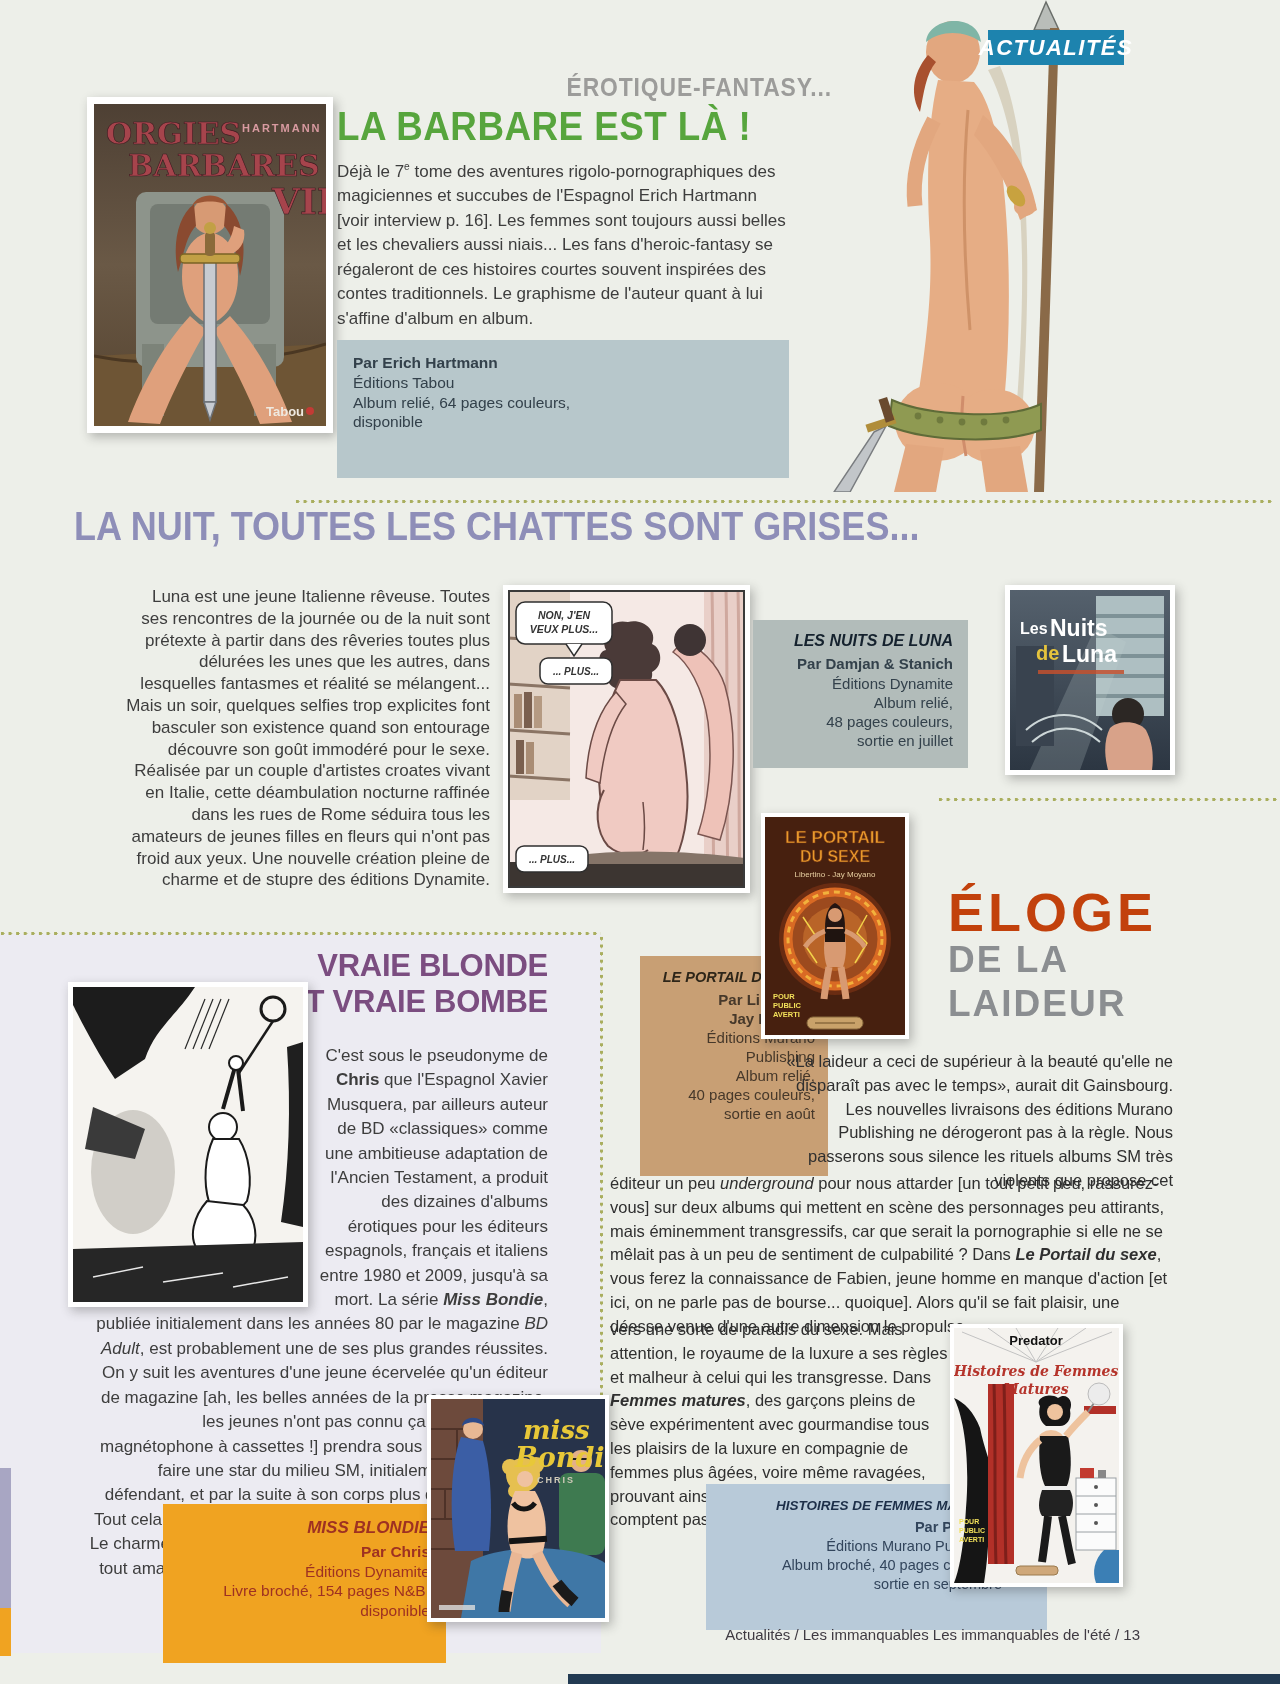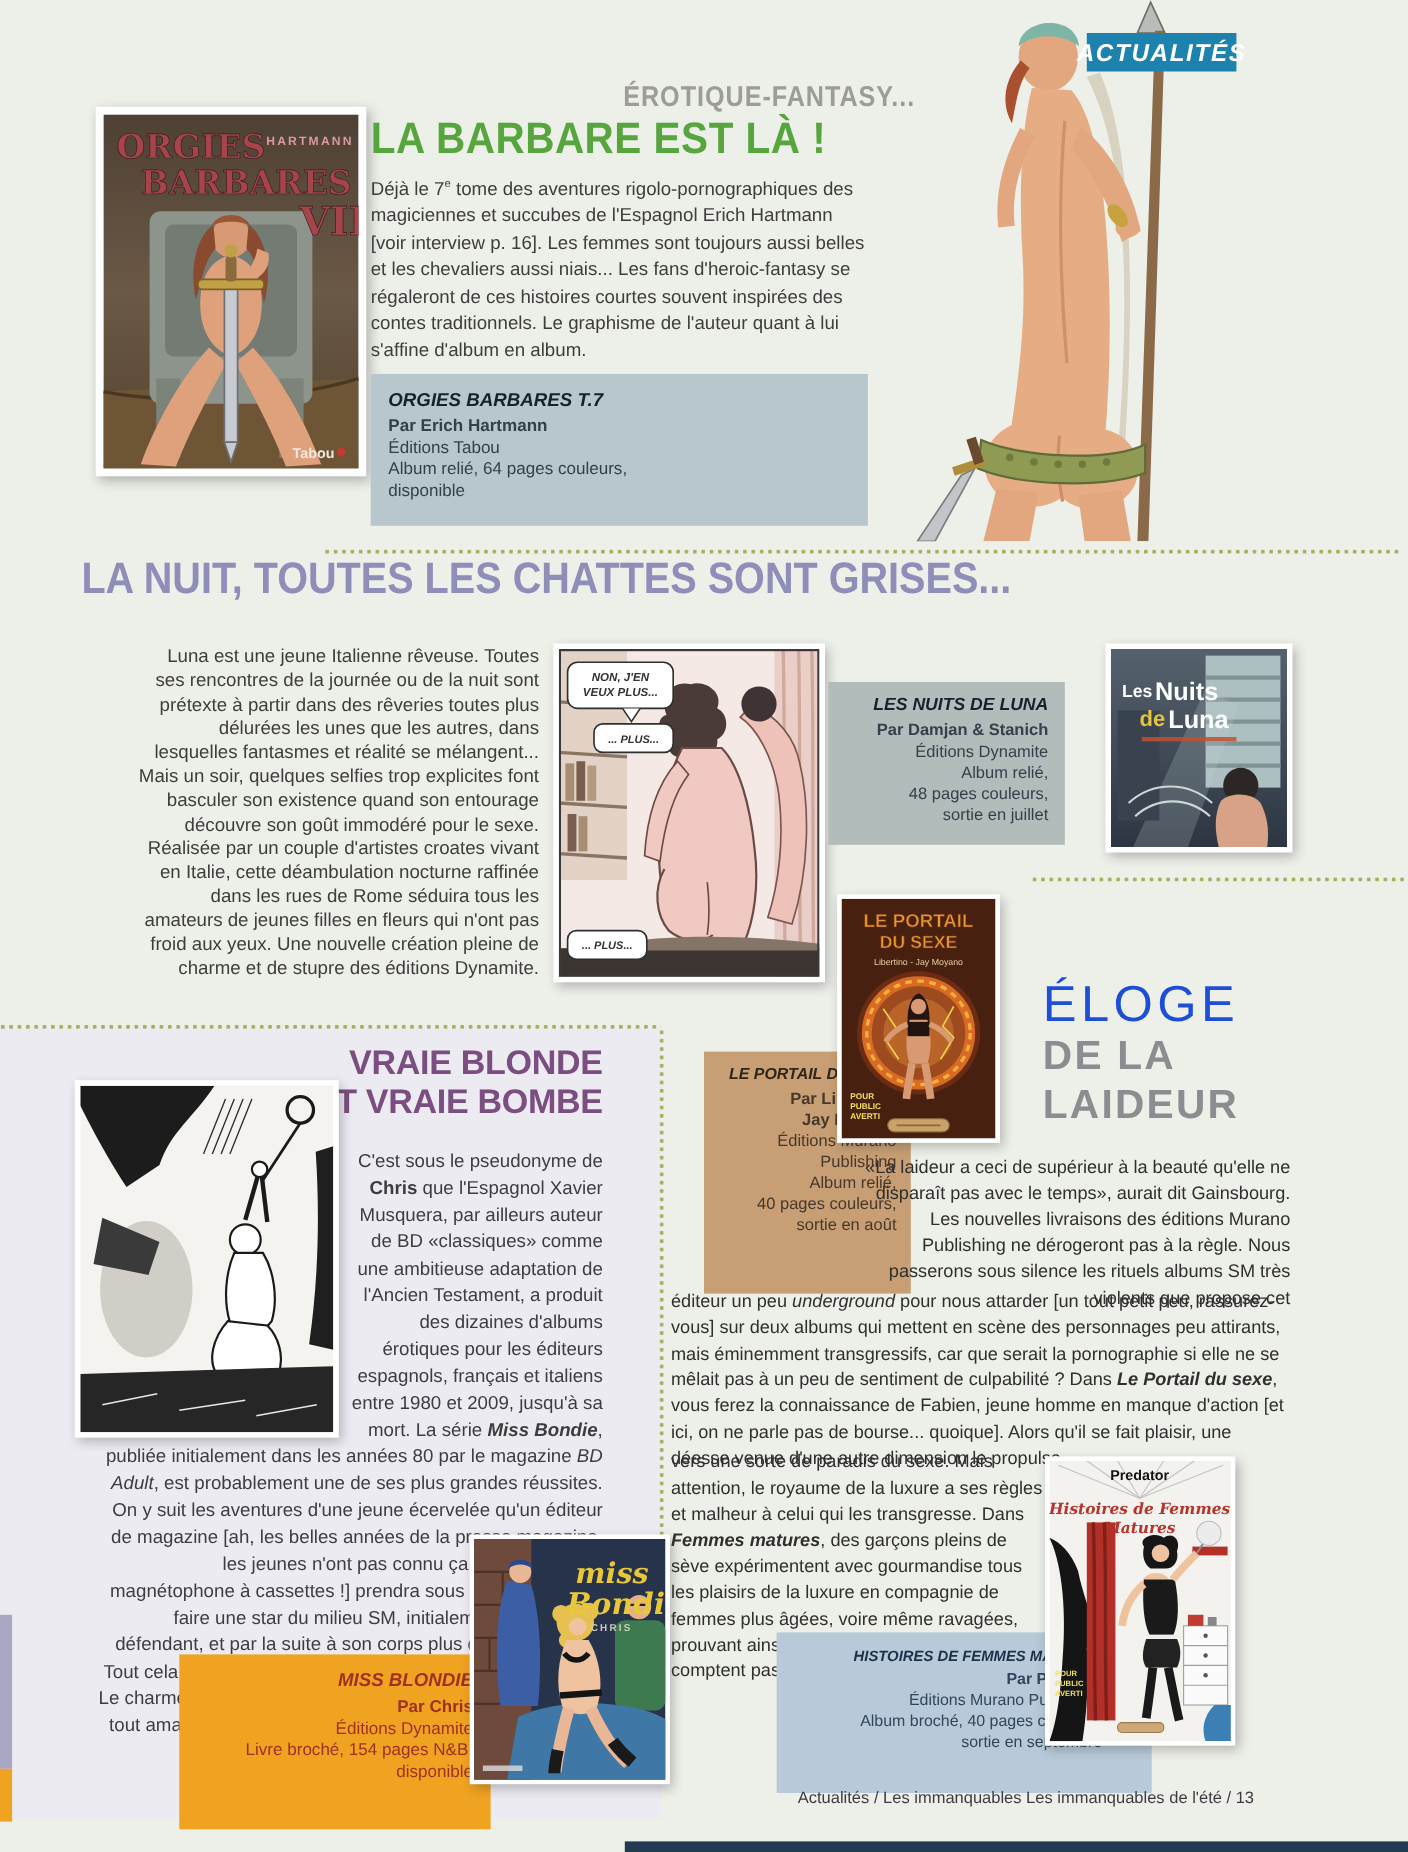--- a/index.html
+++ b/index.html
@@ -19,21 +19,21 @@
   .right{text-align:right;}
   .infobox{position:absolute;padding:13px 16px;font-size:15.5px;line-height:1.28;color:#33414b;}
   .ib-title{font-weight:bold;font-style:italic;font-size:17px;color:#15222e;margin-bottom:3px;}
   .ib-by{font-weight:bold;}
   .dots-h{position:absolute;height:5px;background-image:radial-gradient(circle at 2.5px 2.5px,#a9ae5e 1.7px,rgba(169,174,94,0) 2px);
           background-size:7.6px 5px;background-repeat:repeat-x;}
   .dots-v{position:absolute;width:5px;background-image:radial-gradient(circle at 2.5px 2.5px,#a9ae5e 1.7px,rgba(169,174,94,0) 2px);
           background-size:5px 7.6px;background-repeat:repeat-y;}
   .s-b{font-weight:bold;}.s-i{font-style:italic;}.s-bi{font-weight:bold;font-style:italic;}
   .s-sup{vertical-align:super;font-size:60%;}
-  .eloge-1{font-size:46px;font-weight:normal;color:#1d4ed8;letter-spacing:4px;line-height:52px;}
+  .eloge-1{font-size:54px;font-weight:bold;color:#c2410c;letter-spacing:4px;line-height:52px;}
   .eloge-2{font-size:37px;font-weight:bold;color:#8b8e91;letter-spacing:2px;line-height:44px;}
   .eloge-txt{font-size:16.5px;line-height:23.8px;color:#2f2f2f;}
   .vraie-h{font-size:31px;font-weight:bold;color:#7b4d80;line-height:36px;text-align:right;letter-spacing:-.3px;}
   .banner{position:absolute;background:#1d83ae;color:#fff;font-style:italic;font-weight:bold;
           font-size:22px;letter-spacing:1.5px;display:flex;align-items:center;justify-content:center;}
   .footer{position:absolute;font-size:15px;color:#3f3a42;text-align:right;}
   .panel-lav{position:absolute;background:#ecebf2;}
   .spacer-l{float:left;}
 </style>
 </head>
@@ -125,21 +125,20 @@
       <text x="172" y="312" font-size="13" font-weight="bold" fill="#efe9e0">Tabou</text>
       <circle cx="216" cy="307" r="4" fill="#c23b35"></circle>
     </svg>
   </div>
 
   <div class="abs kicker" style="left:340px;top:72px;width:492px;">ÉROTIQUE-FANTASY...</div>
   <div class="abs h-green" style="left:337px;top:104px;">LA BARBARE EST LÀ !</div>
   <div class="abs body-text" style="left:337px;top:160px;width:456px;"><span>Déjà le 7</span><span class="s-sup">e</span><span> tome des aventures rigolo-pornographiques des magiciennes et succubes de l'Espagnol Erich Hartmann [voir interview p. 16]. Les femmes sont toujours aussi belles et les chevaliers aussi niais... Les fans d'heroic-fantasy se régaleront de ces histoires courtes souvent inspirées des contes traditionnels. Le graphisme de l'auteur quant à lui s'affine d'album en album.</span></div>
 
   <div class="infobox" style="left:337px;top:340px;width:420px;height:112px;background:#b7c7cb;">
-    <div class="ib-title">ORGIES BARBARES T.7</div>
     <div class="ib-by">Par Erich Hartmann</div>
     <div>Éditions Tabou</div>
     <div>Album relié, 64 pages couleurs,</div>
     <div>disponible</div>
   </div>
 
   <div class="dots-h" style="left:295px;top:499px;width:978px;"></div>
 
   <div class="abs h2" style="left:74px;top:504px;">LA NUIT, TOUTES LES CHATTES SONT GRISES...</div>
   <div class="abs body-text tight right" style="left:122px;top:586px;width:368px;">Luna est une jeune Italienne rêveuse. Toutes ses rencontres de la journée ou de la nuit sont prétexte à partir dans des rêveries toutes plus délurées les unes que les autres, dans lesquelles fantasmes et réalité se mélangent... Mais un soir, quelques selfies trop explicites font basculer son existence quand son entourage découvre son goût immodéré pour le sexe. Réalisée par un couple d'artistes croates vivant en Italie, cette déambulation nocturne raffinée dans les rues de Rome séduira tous les amateurs de jeunes filles en fleurs qui n'ont pas froid aux yeux. Une nouvelle création pleine de charme et de stupre des éditions Dynamite.</div>

